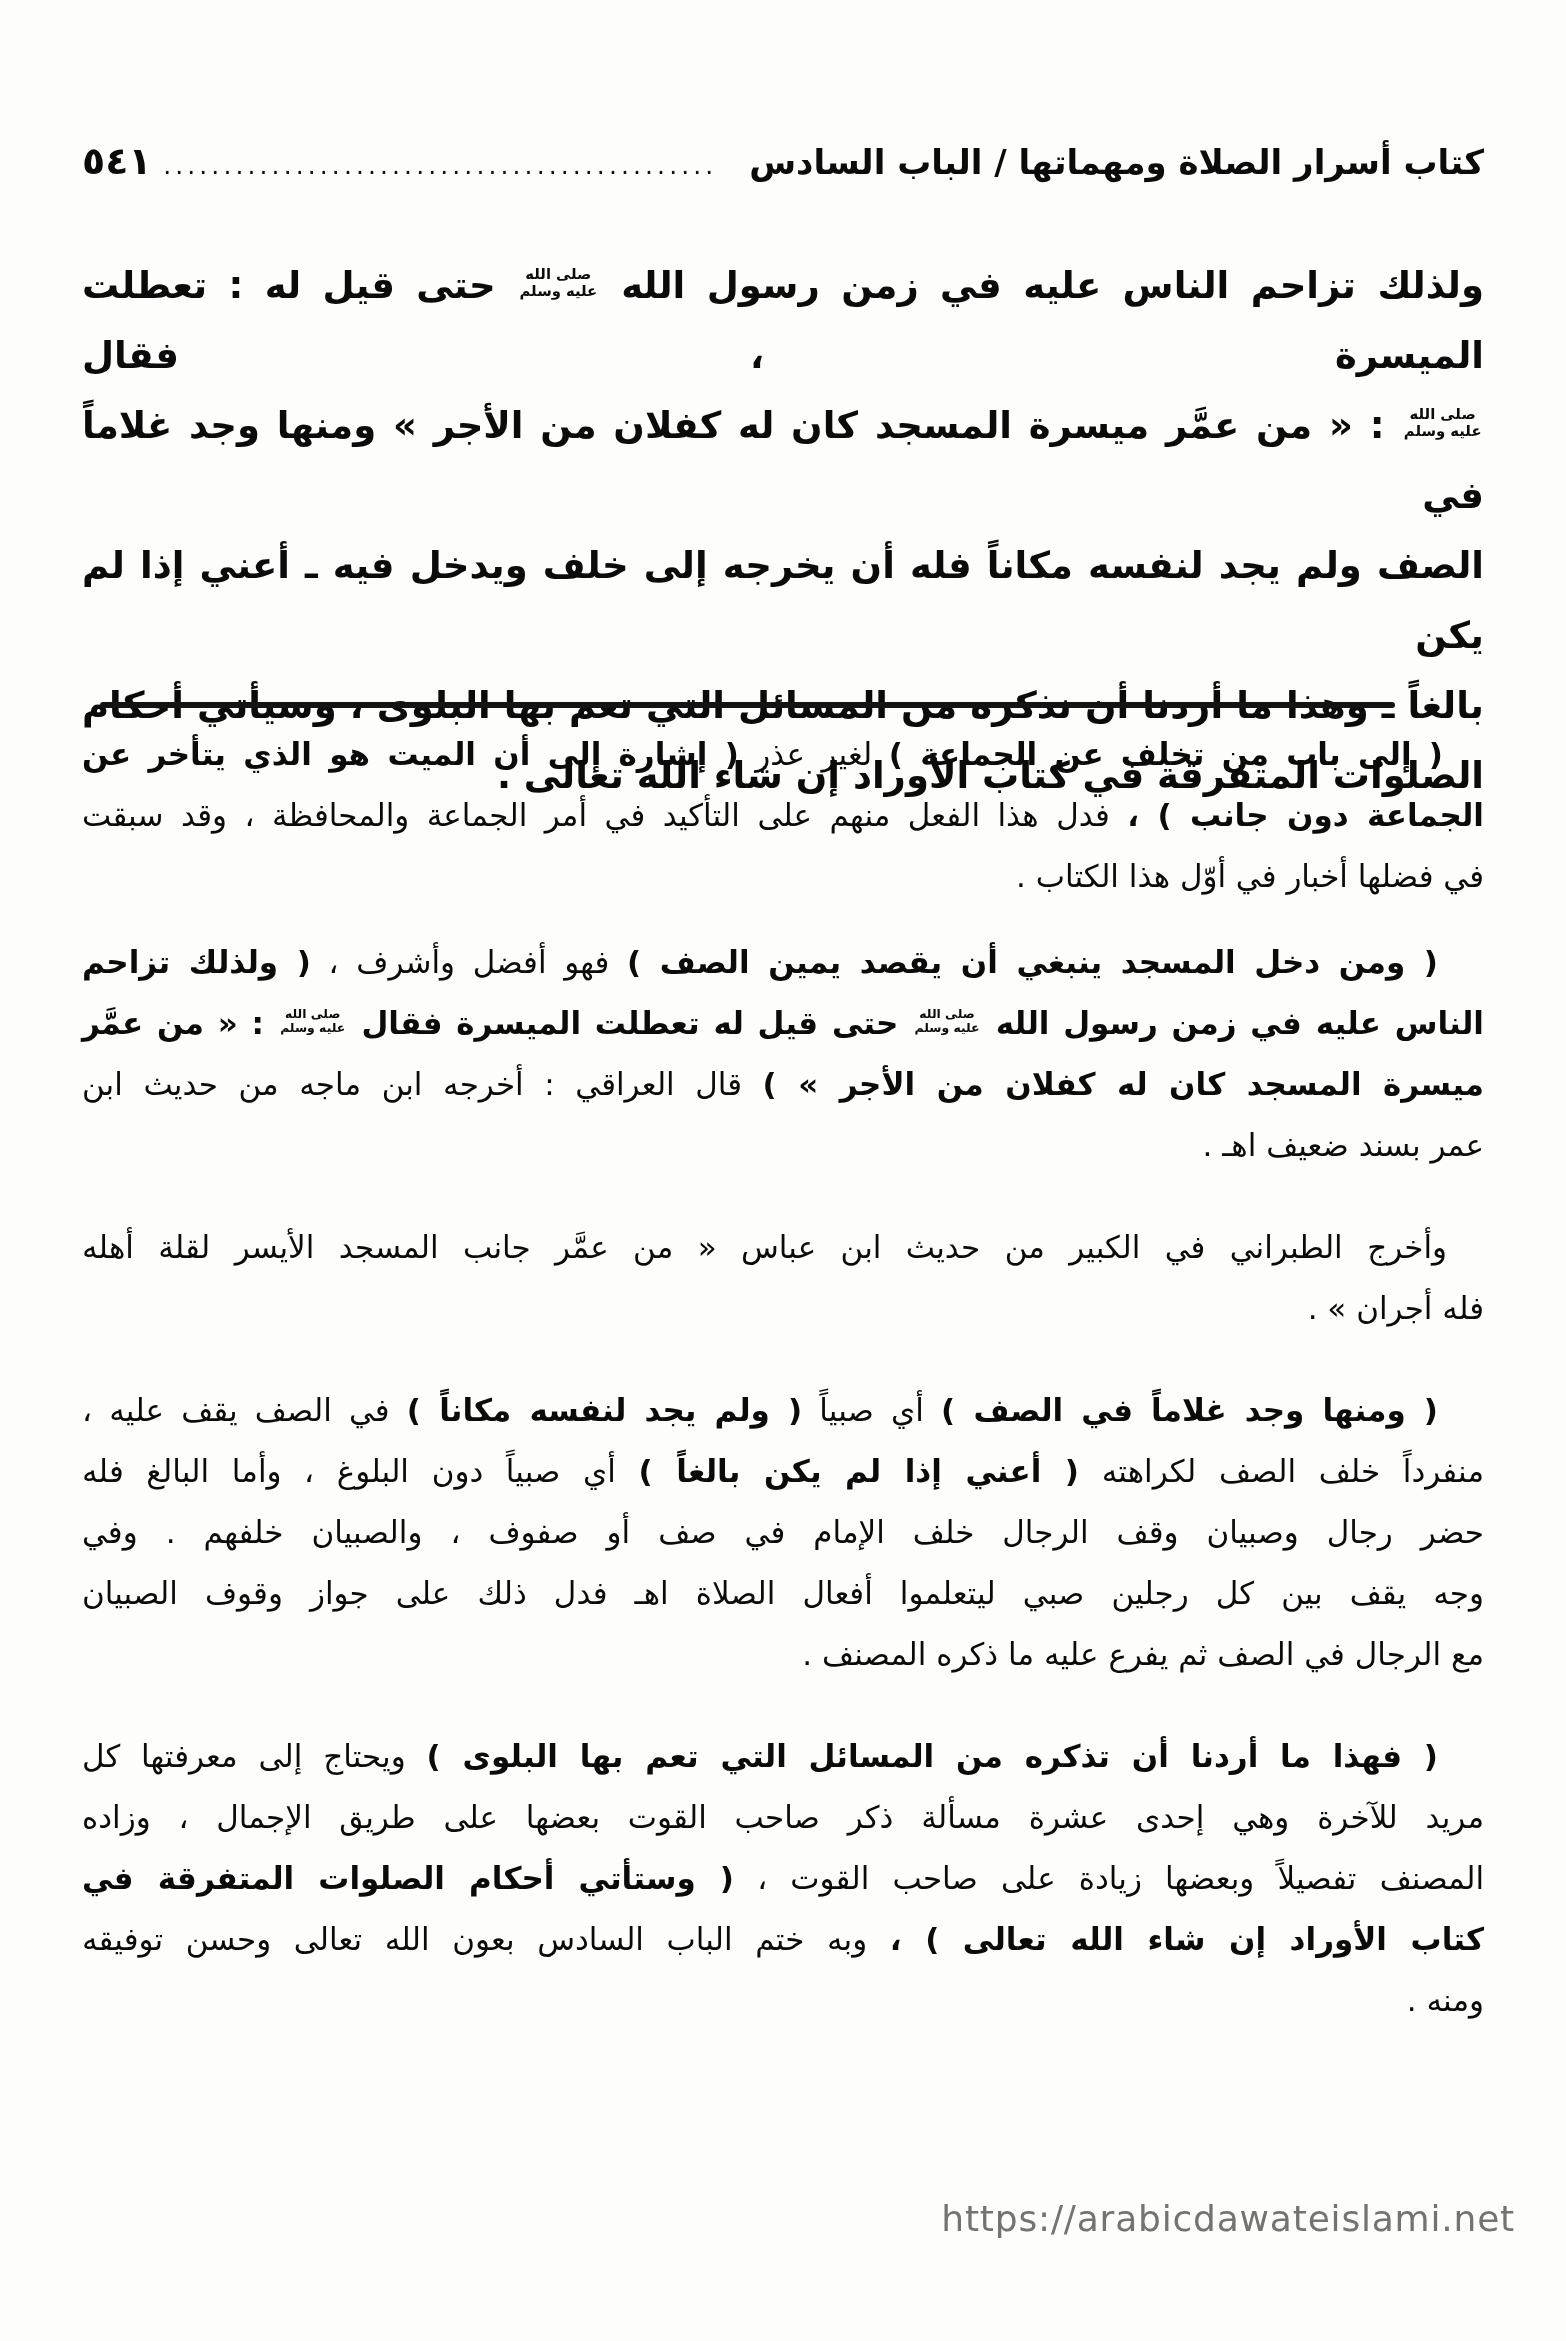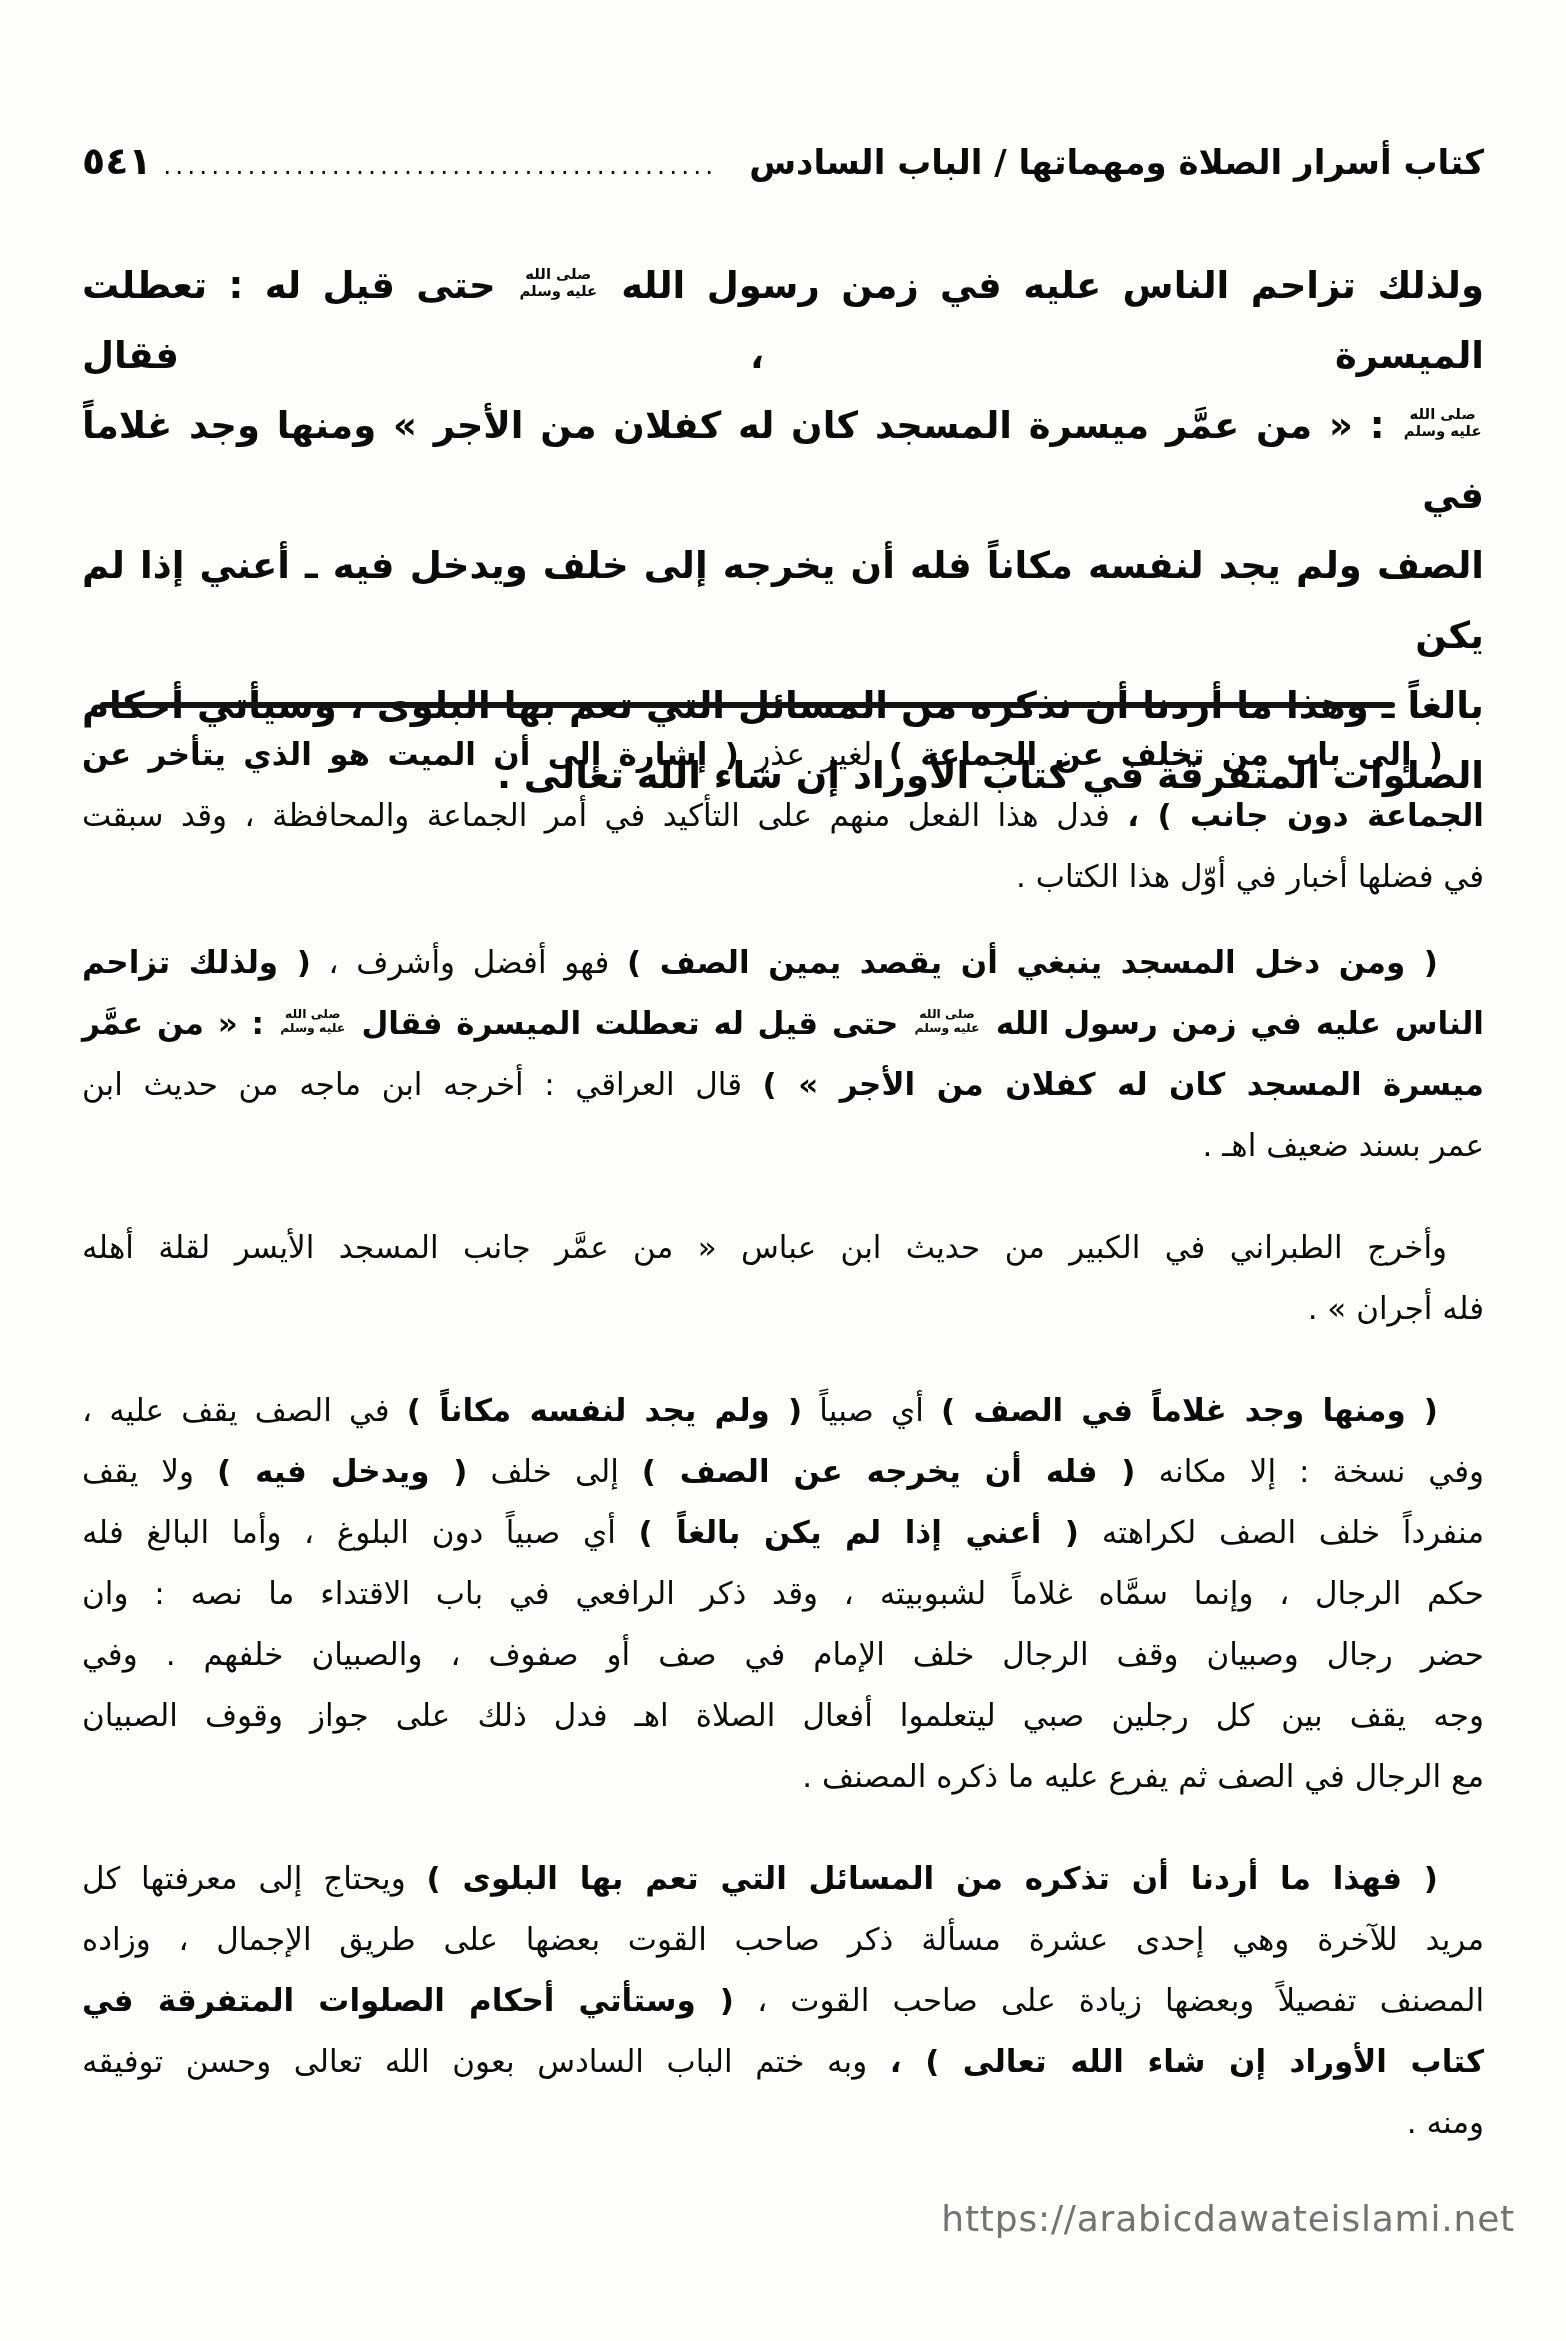--- a/index.html
+++ b/index.html
@@ -96,23 +96,21 @@
         <div class="tline"><span class="b">الناس عليه في زمن رسول الله </span><span class="saw b"><span>صلى الله</span><span>عليه وسلم</span></span><span class="b"> حتى قيل له تعطلت الميسرة فقال </span><span class="saw b"><span>صلى الله</span><span>عليه وسلم</span></span><span class="b"> : « من عمَّر</span></div>
         <div class="tline"><span class="b">ميسرة المسجد كان له كفلان من الأجر » )</span><span> قال العراقي : أخرجه ابن ماجه من حديث ابن</span></div>
         <div class="tline lastline"><span>عمر بسند ضعيف اهـ .</span></div>
       </div>
       <div class="para wide">
         <div class="tline" style="padding-right: 37px;"><span>وأخرج الطبراني في الكبير من حديث ابن عباس « من عمَّر جانب المسجد الأيسر لقلة أهله</span></div>
         <div class="tline lastline"><span>فله أجران » .</span></div>
       </div>
       <div class="para wide">
         <div class="tline" style="padding-right: 46px;"><span class="b">( ومنها وجد غلاماً في الصف )</span><span> أي صبياً </span><span class="b">( ولم يجد لنفسه مكاناً )</span><span> في الصف يقف عليه ،</span></div>
-        <div class="tline"><span>وفي نسخة : إلا مكانه </span><span class="b">( فله أن يخرجه عن الصف )</span><span> إلى خلف </span><span class="b">( ويدخل فيه )</span><span> ولا يقف</span></div>
         <div class="tline"><span>منفرداً خلف الصف لكراهته </span><span class="b">( أعني إذا لم يكن بالغاً )</span><span> أي صبياً دون البلوغ ، وأما البالغ فله</span></div>
-        <div class="tline"><span>حكم الرجال ، وإنما سمَّاه غلاماً لشبوبيته ، وقد ذكر الرافعي في باب الاقتداء ما نصه : وان</span></div>
         <div class="tline"><span>حضر رجال وصبيان وقف الرجال خلف الإمام في صف أو صفوف ، والصبيان خلفهم . وفي</span></div>
         <div class="tline"><span>وجه يقف بين كل رجلين صبي ليتعلموا أفعال الصلاة اهـ فدل ذلك على جواز وقوف الصبيان</span></div>
         <div class="tline lastline"><span>مع الرجال في الصف ثم يفرع عليه ما ذكره المصنف .</span></div>
       </div>
       <div class="para wide">
         <div class="tline" style="padding-right: 46px;"><span class="b">( فهذا ما أردنا أن تذكره من المسائل التي تعم بها البلوى )</span><span> ويحتاج إلى معرفتها كل</span></div>
         <div class="tline"><span>مريد للآخرة وهي إحدى عشرة مسألة ذكر صاحب القوت بعضها على طريق الإجمال ، وزاده</span></div>
         <div class="tline"><span>المصنف تفصيلاً وبعضها زيادة على صاحب القوت ، </span><span class="b">( وستأتي أحكام الصلوات المتفرقة في</span></div>
         <div class="tline"><span class="b">كتاب الأوراد إن شاء الله تعالى ) ،</span><span> وبه ختم الباب السادس بعون الله تعالى وحسن توفيقه</span></div>
         <div class="tline lastline"><span>ومنه .</span></div>

